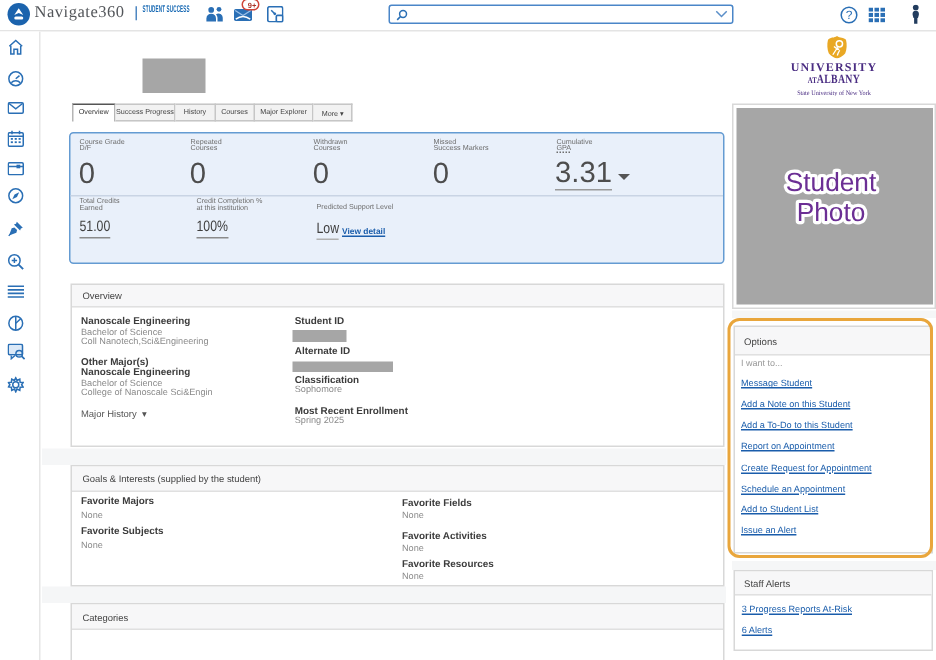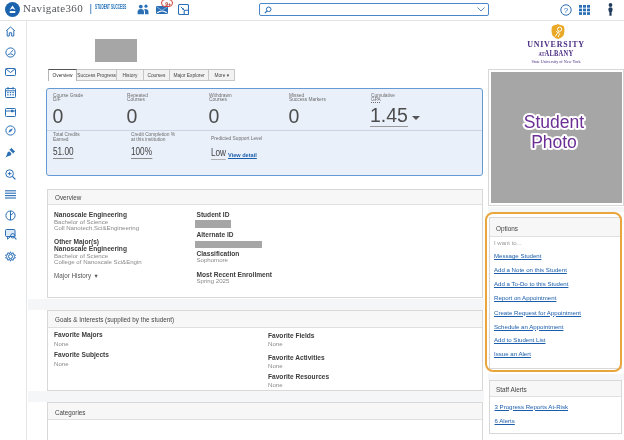--- a/index.html
+++ b/index.html
@@ -183,21 +183,21 @@
 <div id="stats">
   <div class="slab" style="left:53px;top:93.5px;">Course Grade<br>D/F</div>
   <div class="slab" style="left:127px;top:93.5px;">Repeated<br>Courses</div>
   <div class="slab" style="left:209px;top:93.5px;">Withdrawn<br>Courses</div>
   <div class="slab" style="left:289px;top:93.5px;">Missed<br>Success Markers</div>
   <div class="slab" style="left:371px;top:93.5px;">Cumulative<br><span style="text-decoration:underline dotted;">GPA</span></div>
   <div class="bnum" style="left:52.5px;top:108.5px;">0</div>
   <div class="bnum" style="left:126.5px;top:108.5px;">0</div>
   <div class="bnum" style="left:208.5px;top:108.5px;">0</div>
   <div class="bnum" style="left:288.5px;top:108.5px;">0</div>
-  <div class="bnum" style="left:370px;top:108px;border-bottom:1px solid #9a9a9a;padding-bottom:3.5px;">1.45</div>
+  <div class="bnum" style="left:370px;top:108px;border-bottom:1px solid #9a9a9a;padding-bottom:3.5px;">3.31</div>
   <div class="abs" style="left:412px;top:116px;width:0;height:0;border-left:4.5px solid transparent;border-right:4.5px solid transparent;border-top:4.5px solid #555;"></div>
   <div class="slab" style="left:53px;top:133px;">Total Credits<br>Earned</div>
   <div class="slab" style="left:131px;top:133px;">Credit Completion %<br>at this institution</div>
   <div class="slab" style="left:211px;top:137px;">Predicted Support Level</div>
   <div class="abs" style="left:52.5px;top:145.5px;font-size:10px;color:#3e3e3e;border-bottom:1px solid #8a8a8a;padding-bottom:1px;transform:scaleX(0.82);transform-origin:0 0;">51.00</div>
   <div class="abs" style="left:130.5px;top:145.5px;font-size:10px;color:#3e3e3e;border-bottom:1px solid #8a8a8a;padding-bottom:1px;transform:scaleX(0.82);transform-origin:0 0;">100%</div>
   <div class="abs" style="left:210.5px;top:147px;font-size:10px;color:#3e3e3e;border-bottom:1px solid #b0b0b0;padding-bottom:1px;transform:scaleX(0.82);transform-origin:0 0;">Low</div>
   <div class="abs blink" style="left:228px;top:151.5px;font-size:5.6px;font-weight:bold;">View detail</div>
 </div>
 

